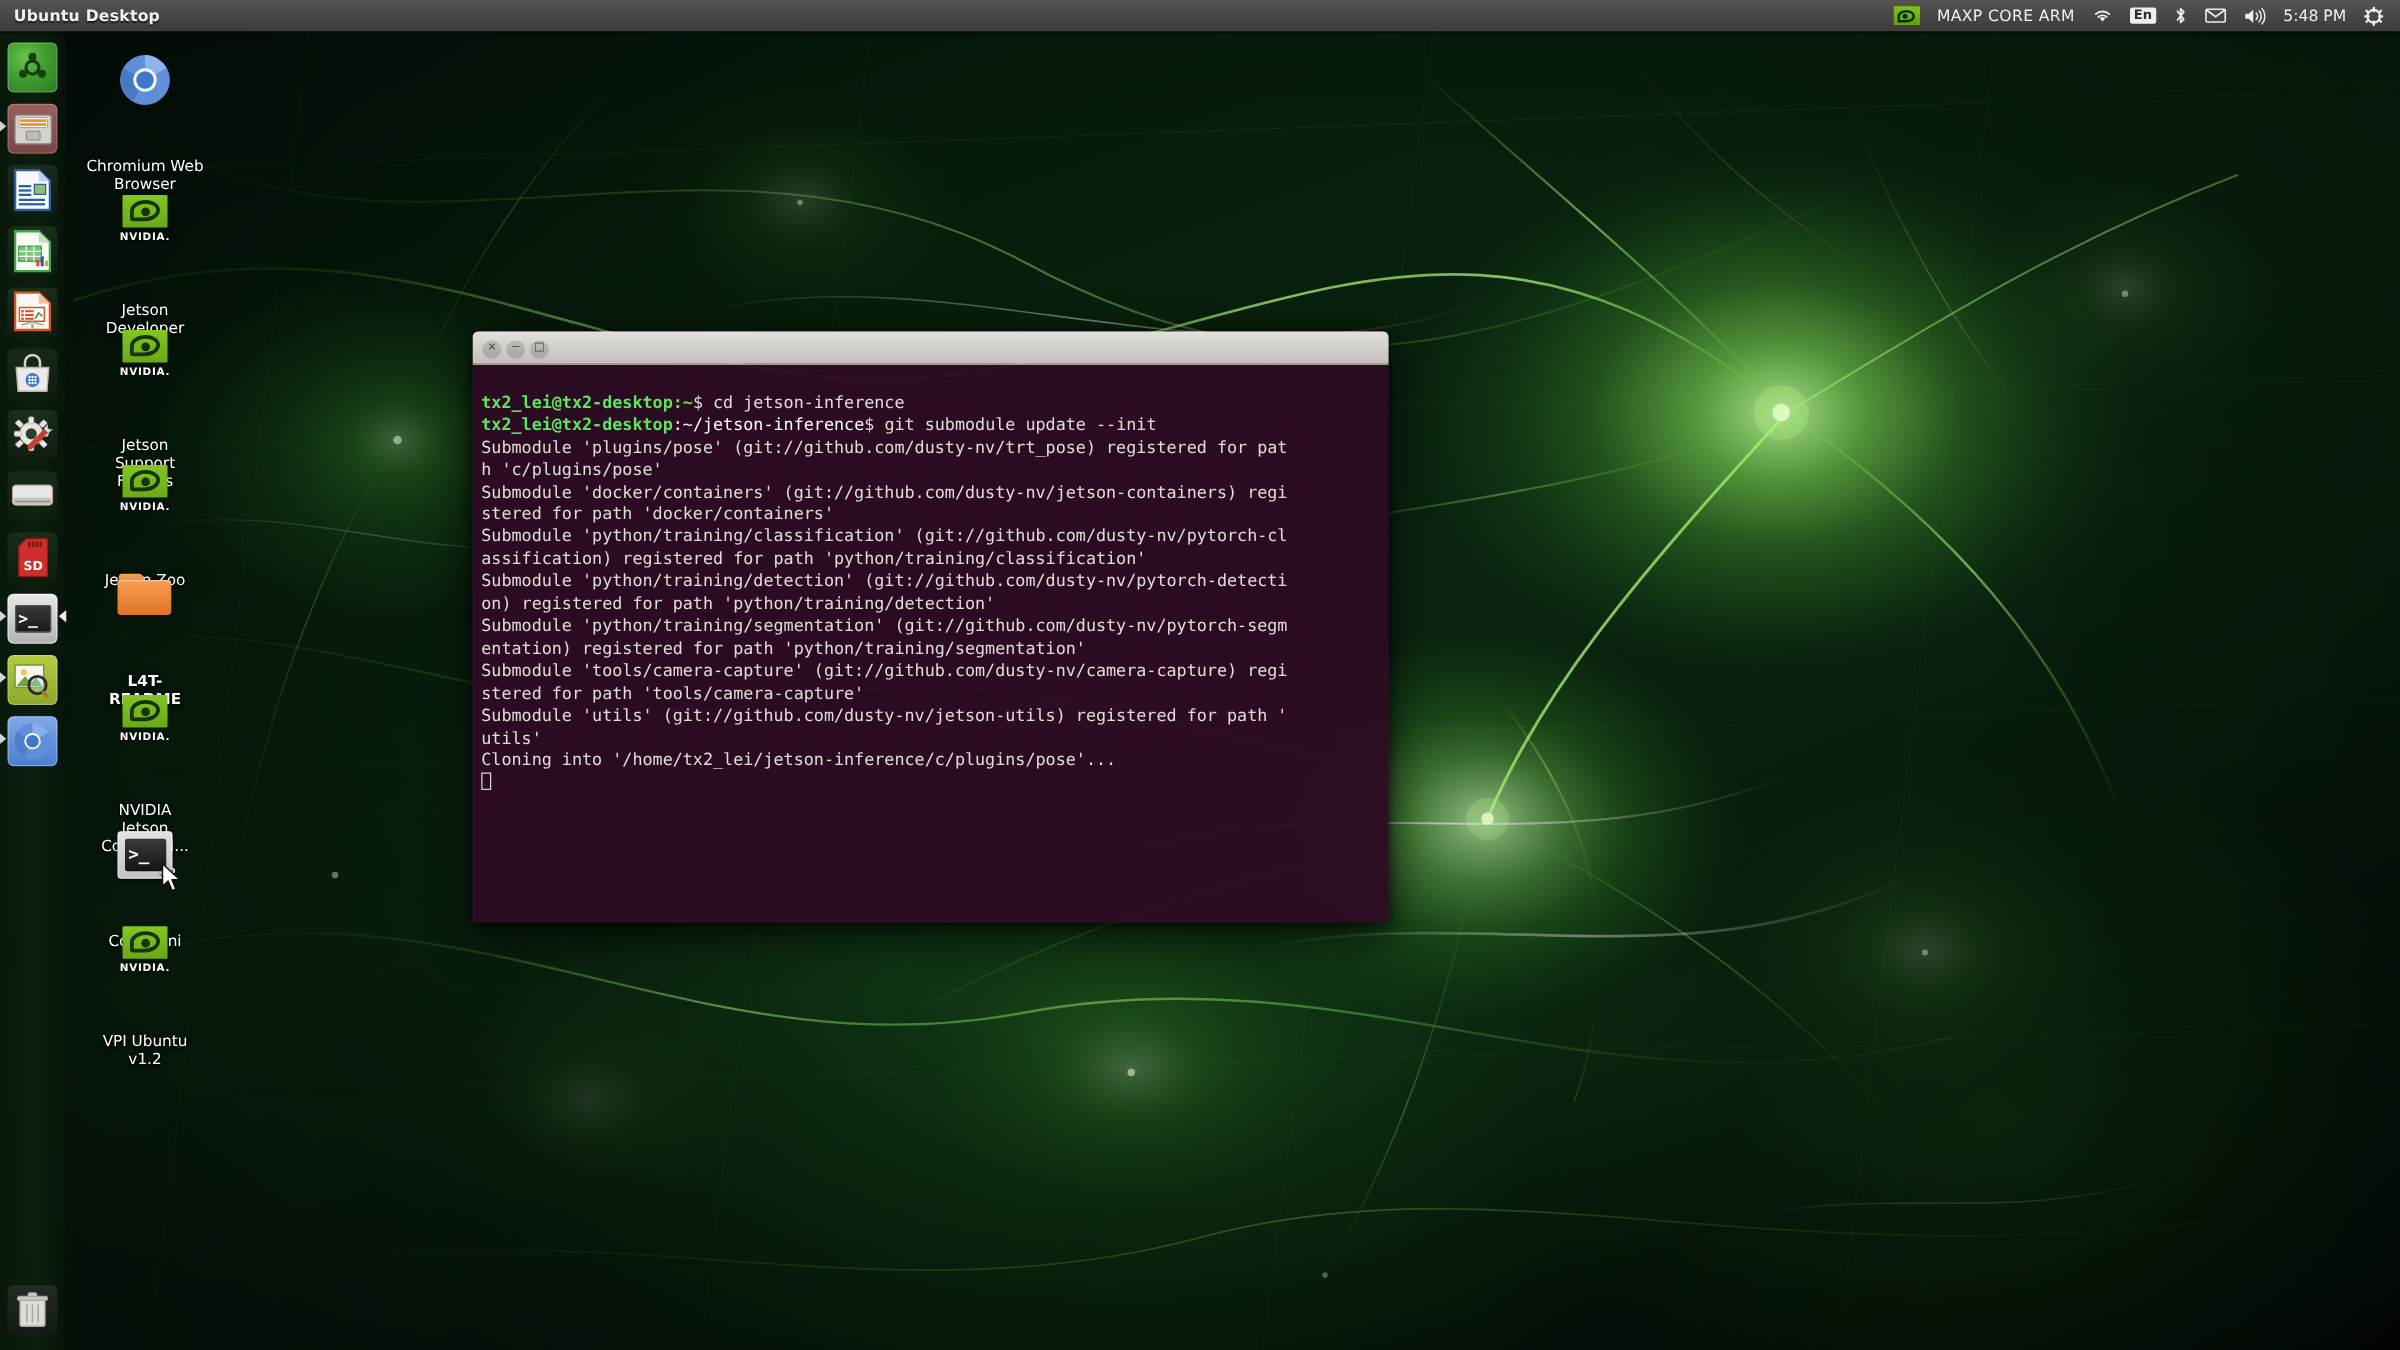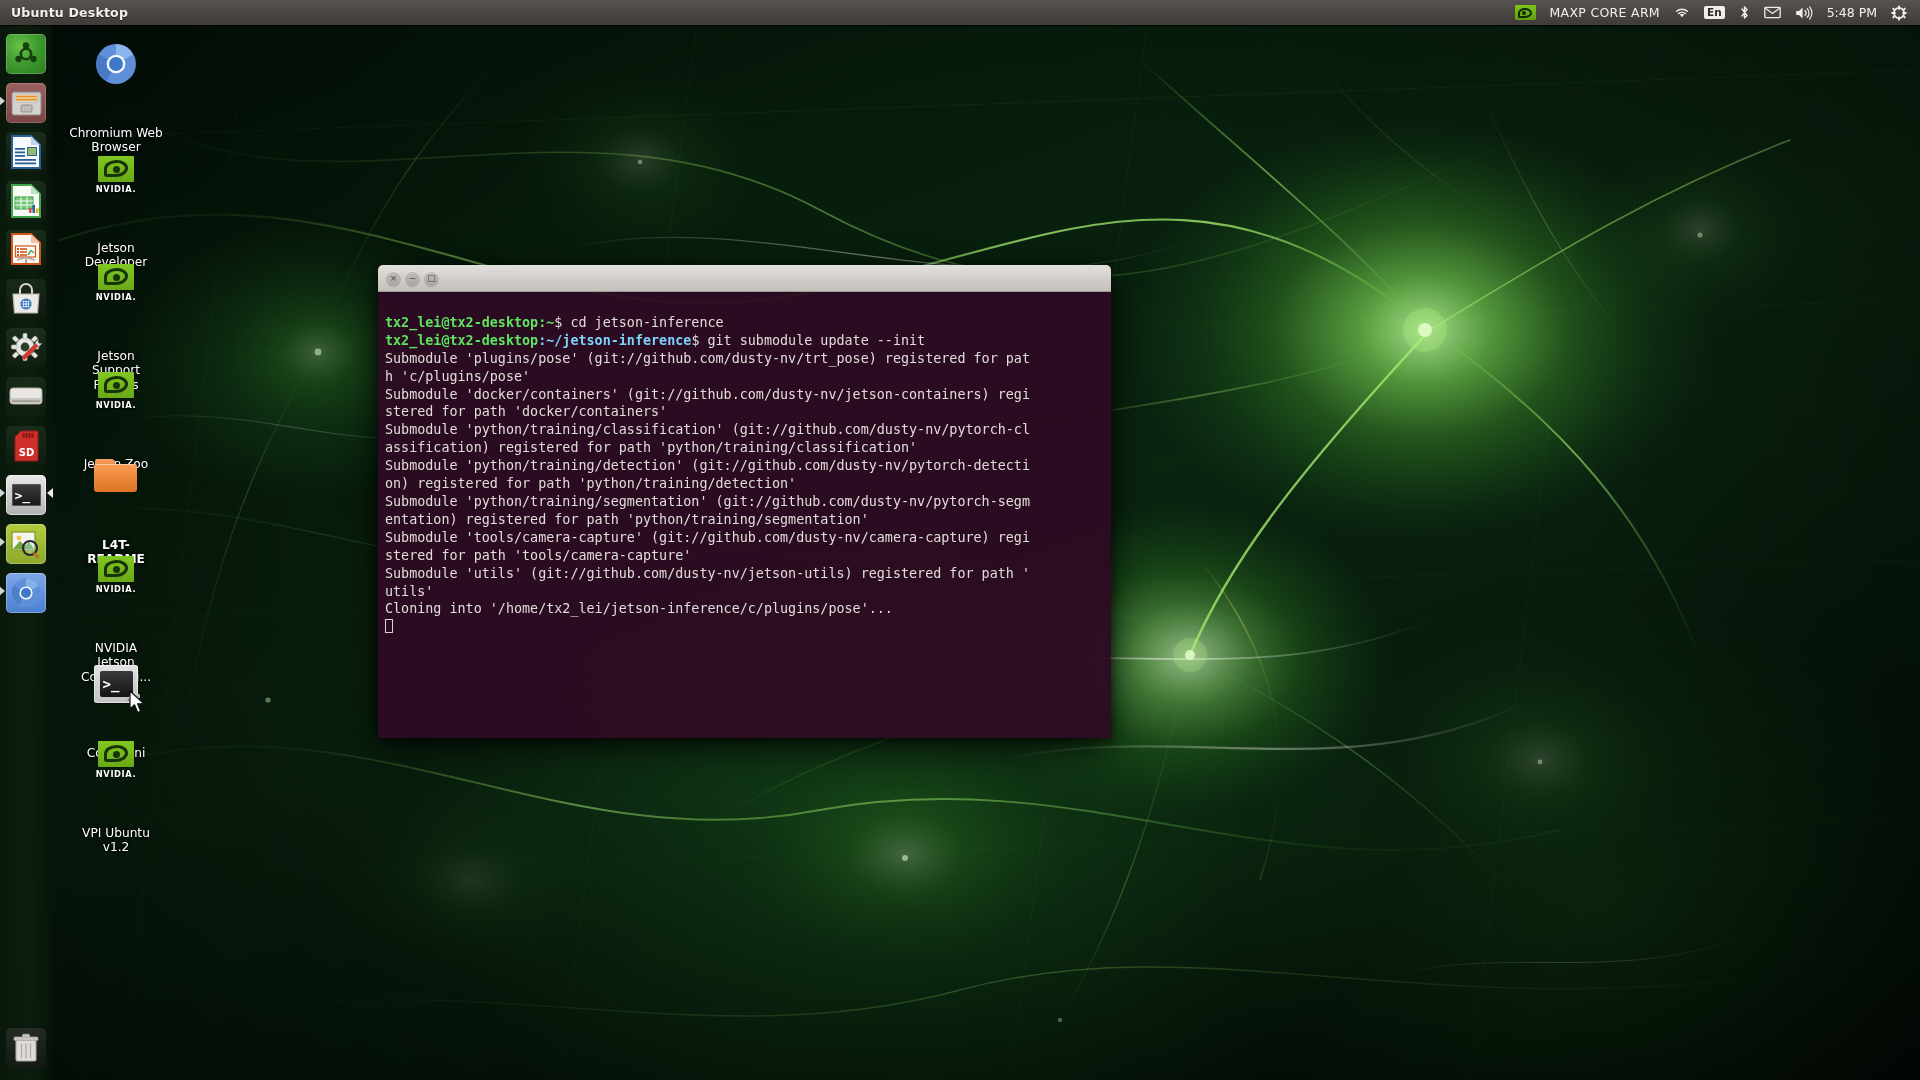--- a/index.html
+++ b/index.html
@@ -408,21 +408,21 @@
     box-sizing: border-box;
     font-family: "DejaVu Sans Mono", monospace;
     font-size: 13.4px;
     line-height: 17.9px;
     color: #d8d3cf;
     white-space: pre;
     overflow: hidden;
     position: relative;
   }
   .t-user { color: #5ce65c; font-weight: bold; }
-  .t-path { color: #7dd3fc; font-weight: bold; }
+  .t-path { color: #ffffff; font-weight: normal; }
   .t-plain { color: #e0dcd8; }
   .t-cursor {
     display: inline-block;
     width: 8px;
     height: 14px;
     background: transparent;
     border: 1px solid #d9d4d0;
     vertical-align: -2px;
     box-sizing: border-box;
   }

